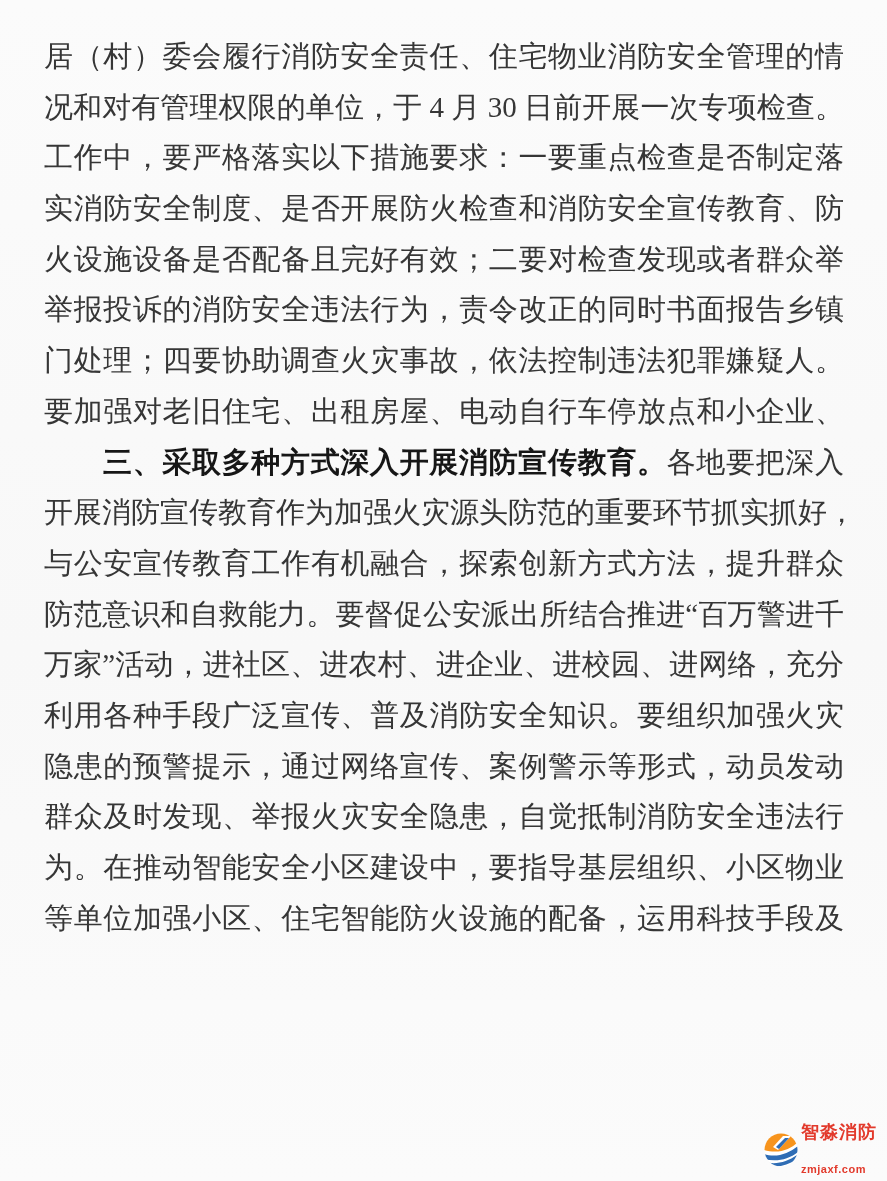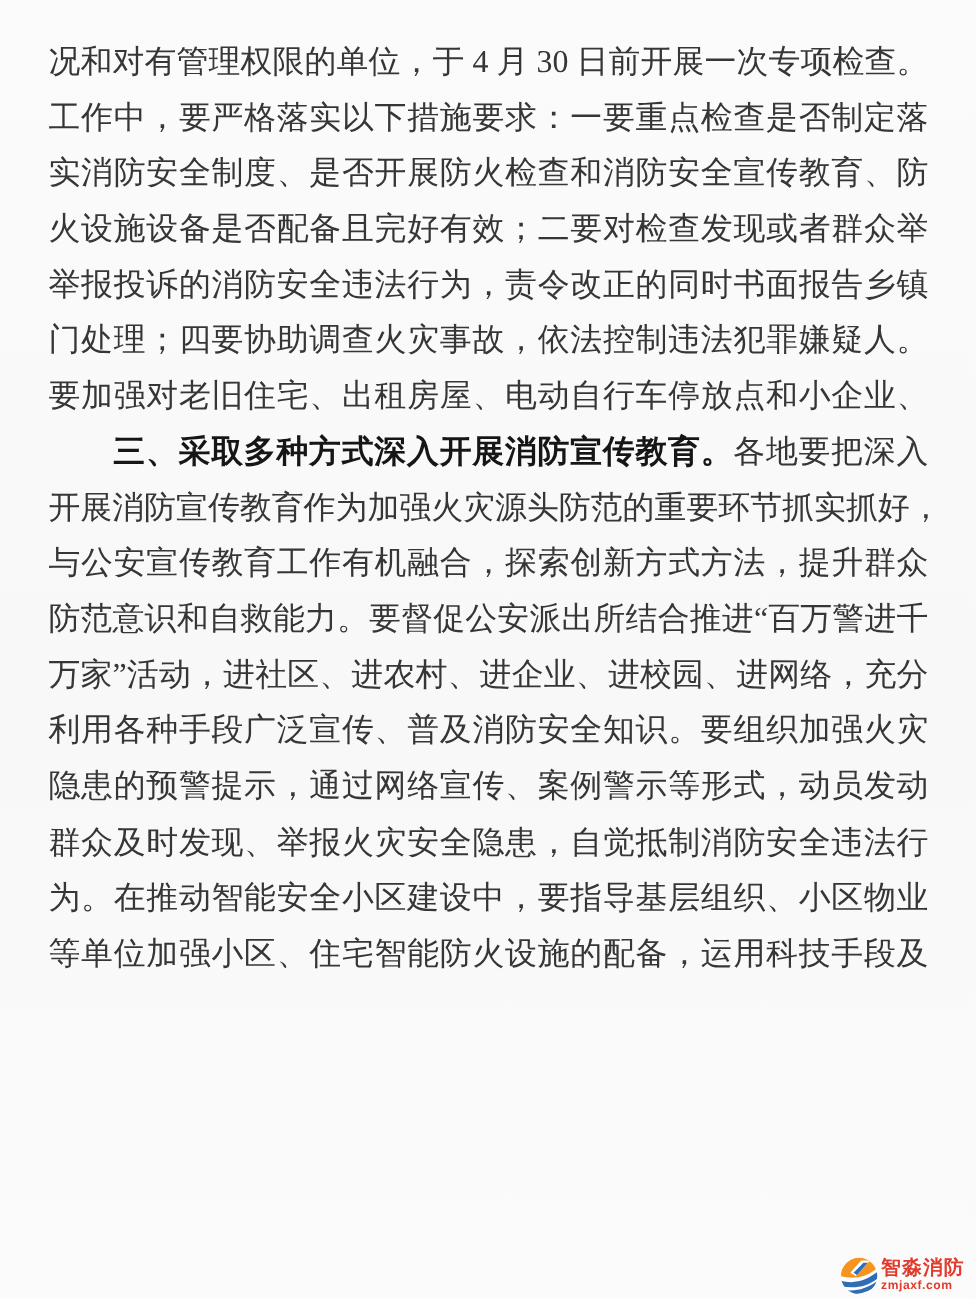--- a/index.html
+++ b/index.html
@@ -55,20 +55,21 @@
   }
   .wm-logo {
     width: 34px;
     height: 34px;
     flex: 0 0 auto;
   }
   .wm-text {
     display: flex;
     flex-direction: column;
     justify-content: flex-start;
+    gap: 20px;
   }
   .wm-brand {
     font-family: "Liberation Sans", sans-serif;
     font-weight: 700;
     font-size: 18px;
     line-height: 19px;
     letter-spacing: 1px;
   }
   .wm-domain {
     font-family: "Liberation Sans", sans-serif;
@@ -76,20 +77,21 @@
     font-size: 11px;
     line-height: 15px;
     letter-spacing: 0.5px;
   }
 </style>
 </head>
 <body>
 
 <div id="page">
   <div id="doc">
+      <div class="line"><span>居（村）委会履行消防安全责任、住宅物业消防安全管理的情</span></div>
       <div class="line"><span>况和对有管理权限的单位，于 4 月 30 日前开展一次专项检查。</span></div>
       <div class="line"><span>工作中，要严格落实以下措施要求：一要重点检查是否制定落</span></div>
       <div class="line"><span>实消防安全制度、是否开展防火检查和消防安全宣传教育、防</span></div>
       <div class="line"><span>火设施设备是否配备且完好有效；二要对检查发现或者群众举</span></div>
       <div class="line"><span>举报投诉的消防安全违法行为，责令改正的同时书面报告乡镇</span></div>
       <div class="line"><span>门处理；四要协助调查火灾事故，依法控制违法犯罪嫌疑人。</span></div>
       <div class="line"><span>要加强对老旧住宅、出租房屋、电动自行车停放点和小企业、</span></div>
       <div class="line indent"><span class="seg-bold">三、采取多种方式深入开展消防宣传教育。</span><span>各地要把深入</span></div>
       <div class="line"><span>开展消防宣传教育作为加强火灾源头防范的重要环节抓实抓好，</span></div>
       <div class="line"><span>与公安宣传教育工作有机融合，探索创新方式方法，提升群众</span></div>

